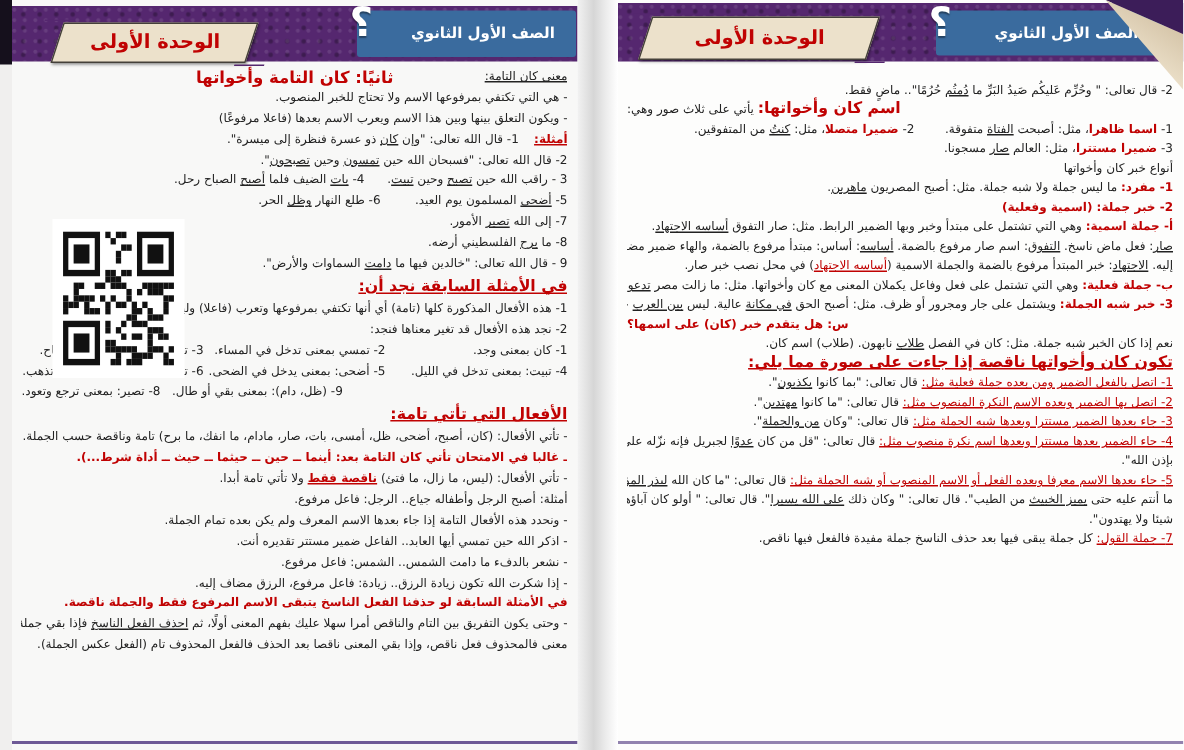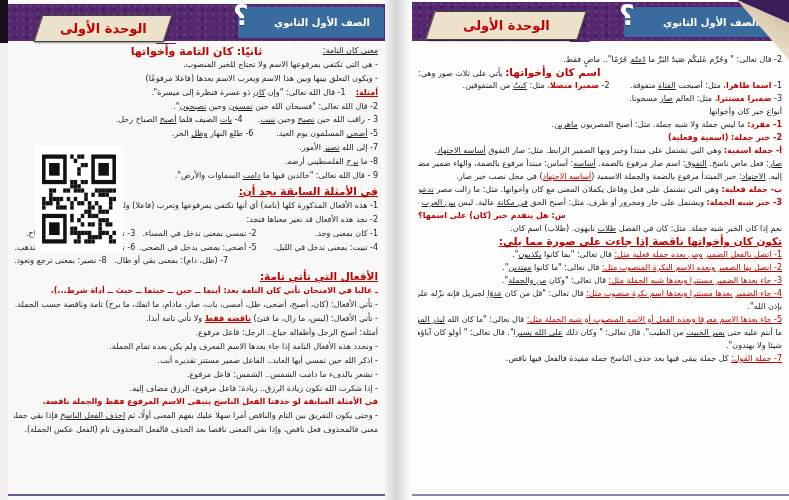--- a/index.html
+++ b/index.html
@@ -96,24 +96,24 @@
         <div class="ln"><span>3 - راقب الله حين </span><span class="u">تصبح</span><span> وحين </span><span class="u">تبيت</span><span>.      4- </span><span class="u">بات</span><span> الضيف فلما </span><span class="u">أصبح</span><span> الصباح رحل.</span></div>
         <div class="ln"><span>5- </span><span class="u">أضحى</span><span> المسلمون يوم العيد.         6- طلع النهار </span><span class="u">وظل</span><span> الحر.</span></div>
         <div class="ln"><span>7- إلى الله </span><span class="u">تصير</span><span> الأمور.</span></div>
         <div class="ln"><span>8- ما </span><span class="u">برح</span><span> الفلسطيني أرضه.</span></div>
         <div class="ln"><span>9 - قال الله تعالى: "خالدين فيها ما </span><span class="u">دامت</span><span> السماوات والأرض".</span></div>
         <div class="ln h1"><span class="red u b big">في الأمثلة السابقة نجد أن:</span></div>
         <div class="ln"><span>1- هذه الأفعال المذكورة كلها (تامة) أي أنها تكتفي بمرفوعها وتعرب (فاعلا) وليس اسمًا.</span></div>
         <div class="ln"><span>2- نجد هذه الأفعال قد تغير معناها فنجد:</span></div>
         <div class="ln cols"><span>1- كان بمعنى وجد.</span><span>2- تمسي بمعنى تدخل في المساء.</span><span>3- تصبح بمعنى تدخل في الصباح.</span></div>
         <div class="ln cols"><span>4- تبيت: بمعنى تدخل في الليل.</span><span>5- أضحى: بمعنى يدخل في الضحى.</span><span>6- تبرح: بمعنى تغادر وتفارق وتذهب.</span></div>
-        <div class="ln ctr"><span>7- (ظل، دام): بمعنى بقي أو طال.   8- تصير: بمعنى ترجع وتعود.</span></div>
+        <div class="ln ctr"><span>9- (ظل، دام): بمعنى بقي أو طال.   8- تصير: بمعنى ترجع وتعود.</span></div>
         <div class="ln h1"><span class="red u b big">الأفعال التي تأتي تامة:</span></div>
+        <div class="ln"><span>- تأتي الأفعال: (كان، أصبح، أضحى، ظل، أمسى، بات، صار، مادام، ما انفك، ما برح) تامة وناقصة حسب الجملة.</span></div>
         <div class="ln"><span class="red b">ـ غالبا في الامتحان تأتي كان التامة بعد: أينما ــ حين ــ حيثما ــ حيث ــ أداة شرط...).</span></div>
-        <div class="ln"><span>- تأتي الأفعال: (كان، أصبح، أضحى، ظل، أمسى، بات، صار، مادام، ما انفك، ما برح) تامة وناقصة حسب الجملة.</span></div>
         <div class="ln"><span>- تأتي الأفعال: (ليس، ما زال، ما فتئ) </span><span class="red b u">ناقصة فقط</span><span> ولا تأتي تامة أبدا.</span></div>
         <div class="ln"><span>أمثلة: أصبح الرجل وأطفاله جياع.. الرجل: فاعل مرفوع.</span></div>
         <div class="ln"><span>- ونحدد هذه الأفعال التامة إذا جاء بعدها الاسم المعرف ولم يكن بعده تمام الجملة.</span></div>
         <div class="ln"><span>- اذكر الله حين تمسي أيها العابد.. الفاعل ضمير مستتر تقديره أنت.</span></div>
         <div class="ln"><span>- نشعر بالدفء ما دامت الشمس.. الشمس: فاعل مرفوع.</span></div>
         <div class="ln"><span>- إذا شكرت الله تكون زيادة الرزق.. زيادة: فاعل مرفوع، الرزق مضاف إليه.</span></div>
         <div class="ln"><span class="red b">في الأمثلة السابقة لو حذفنا الفعل الناسخ يتبقى الاسم المرفوع فقط والجملة ناقصة.</span></div>
         <div class="ln"><span>- وحتى يكون التفريق بين التام والناقص أمرا سهلا عليك بفهم المعنى أولًا، ثم </span><span class="u">احذف الفعل الناسخ</span><span> فإذا بقي جملة لها</span></div>
         <div class="ln"><span>معنى فالمحذوف فعل ناقص، وإذا بقي المعنى ناقصا بعد الحذف فالفعل المحذوف تام (الفعل عكس الجملة).</span></div>
       </div>

